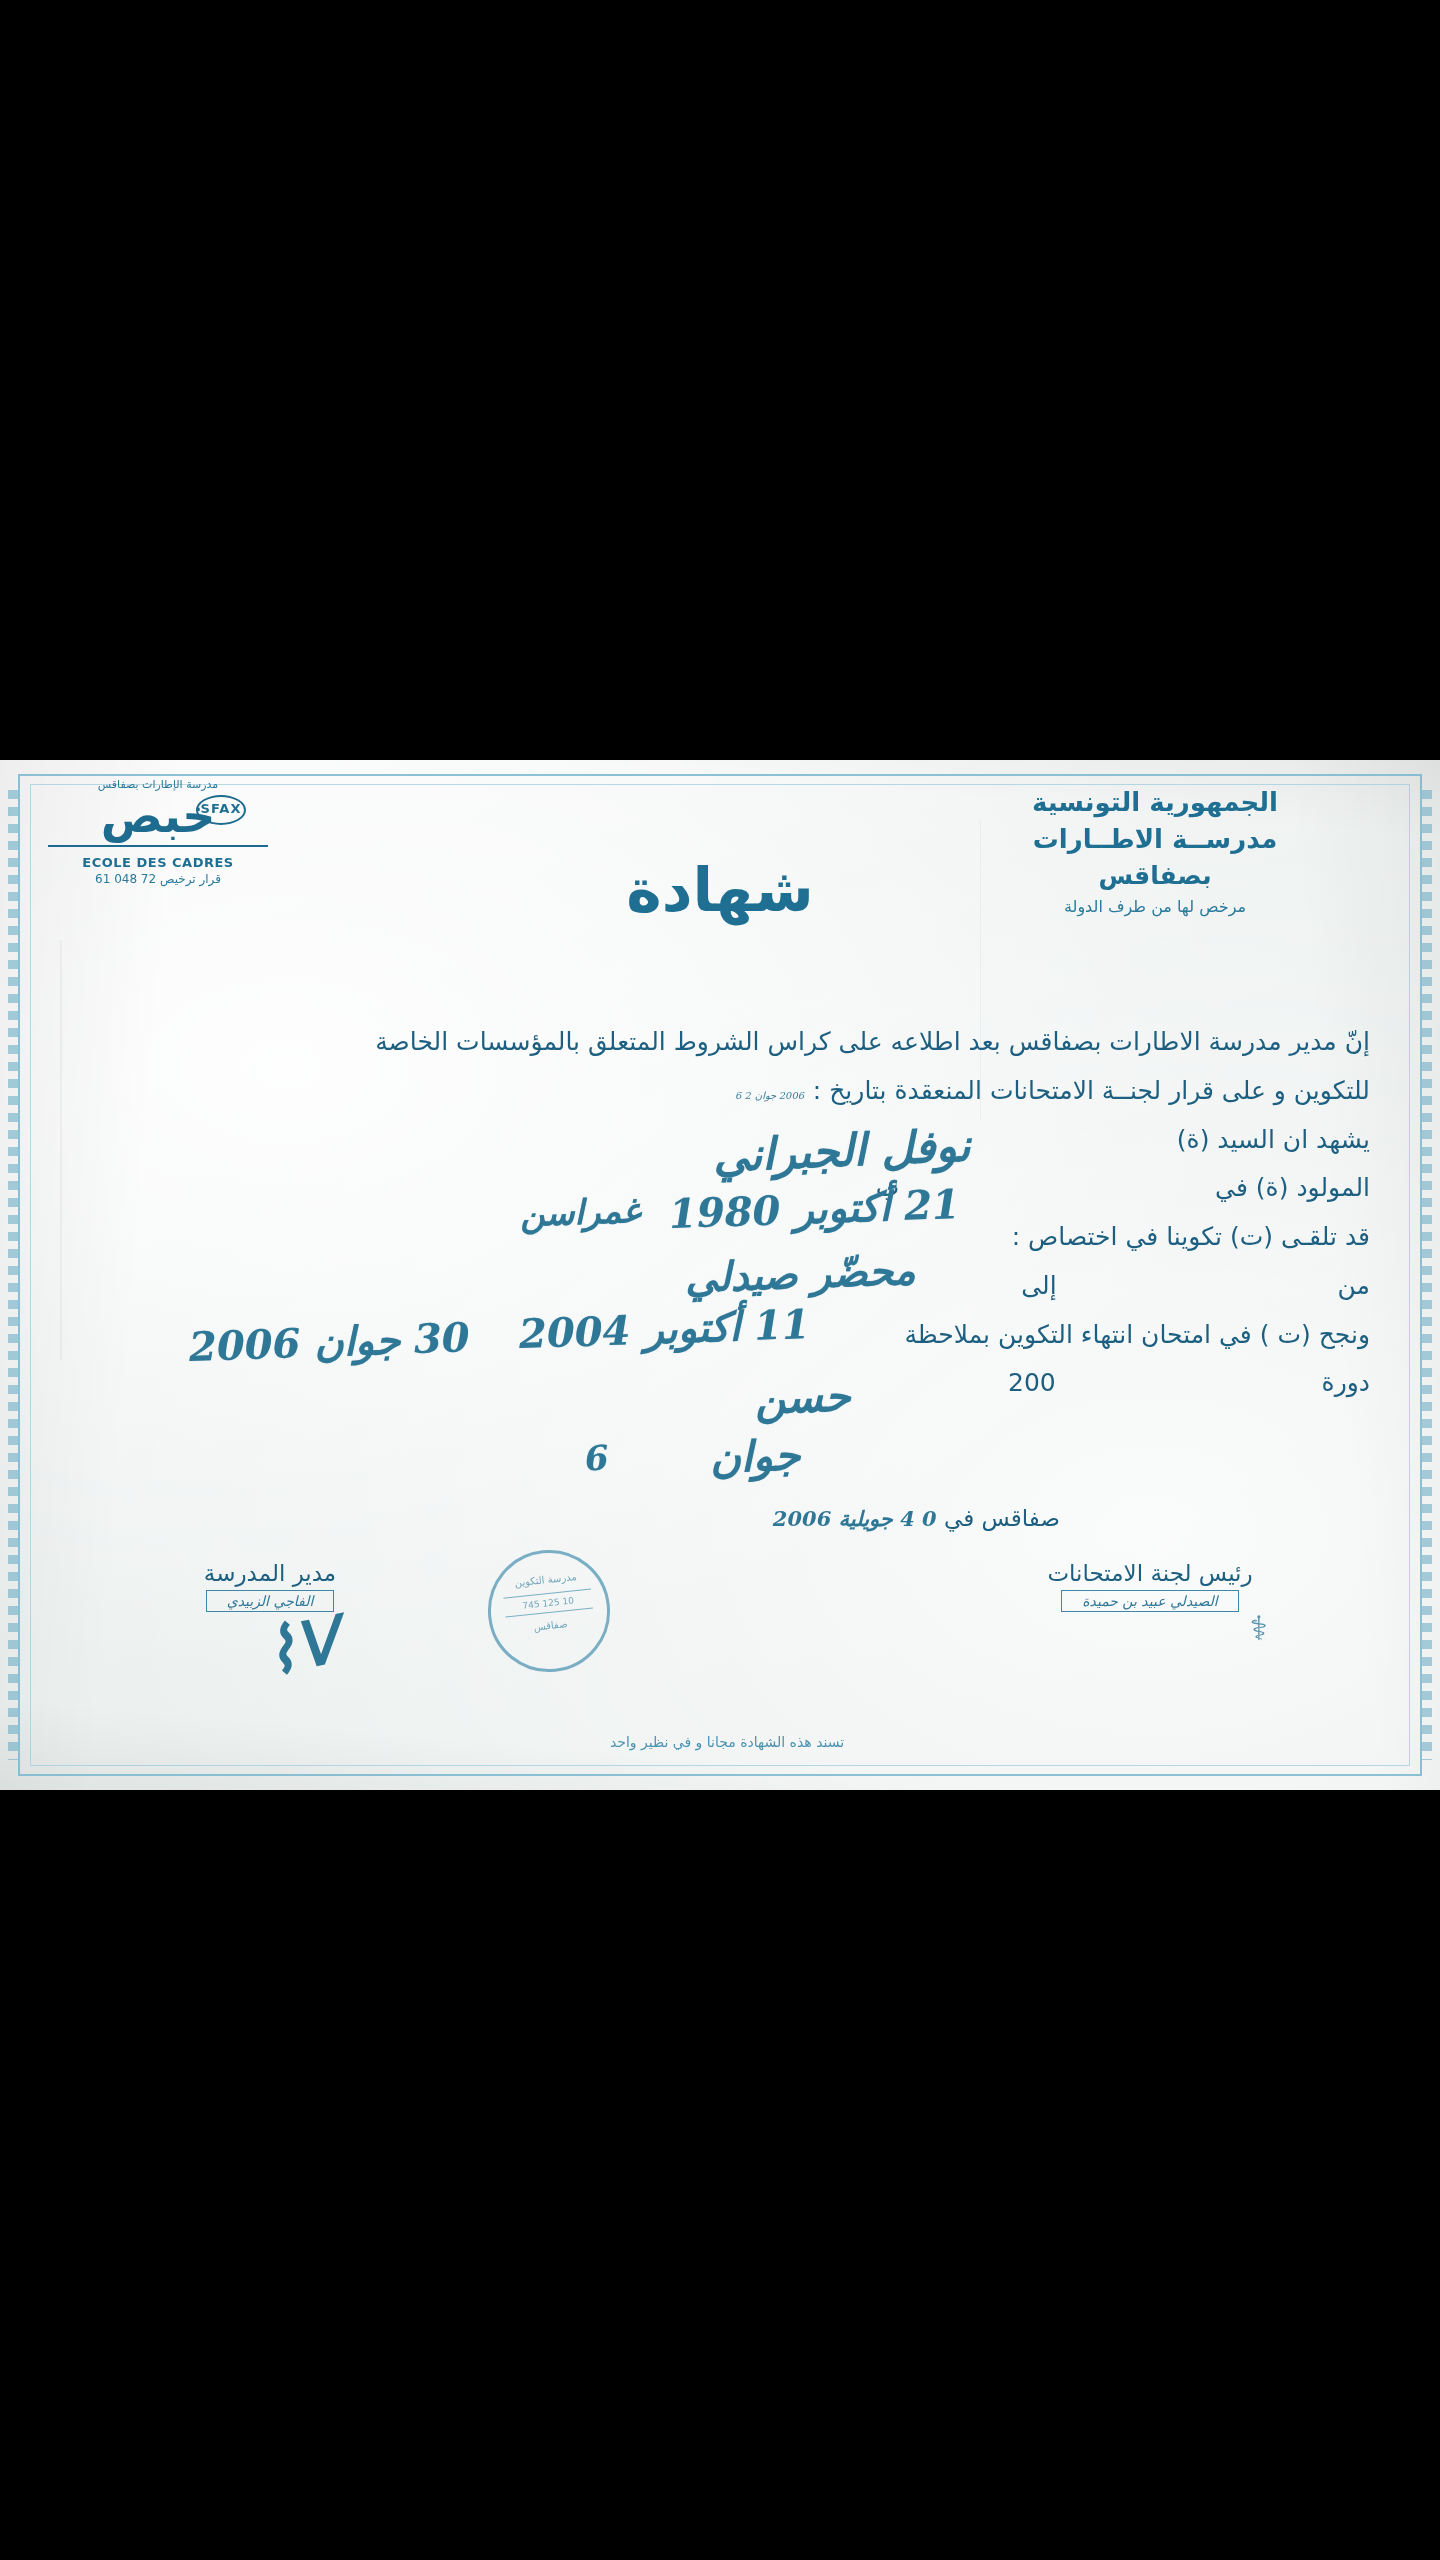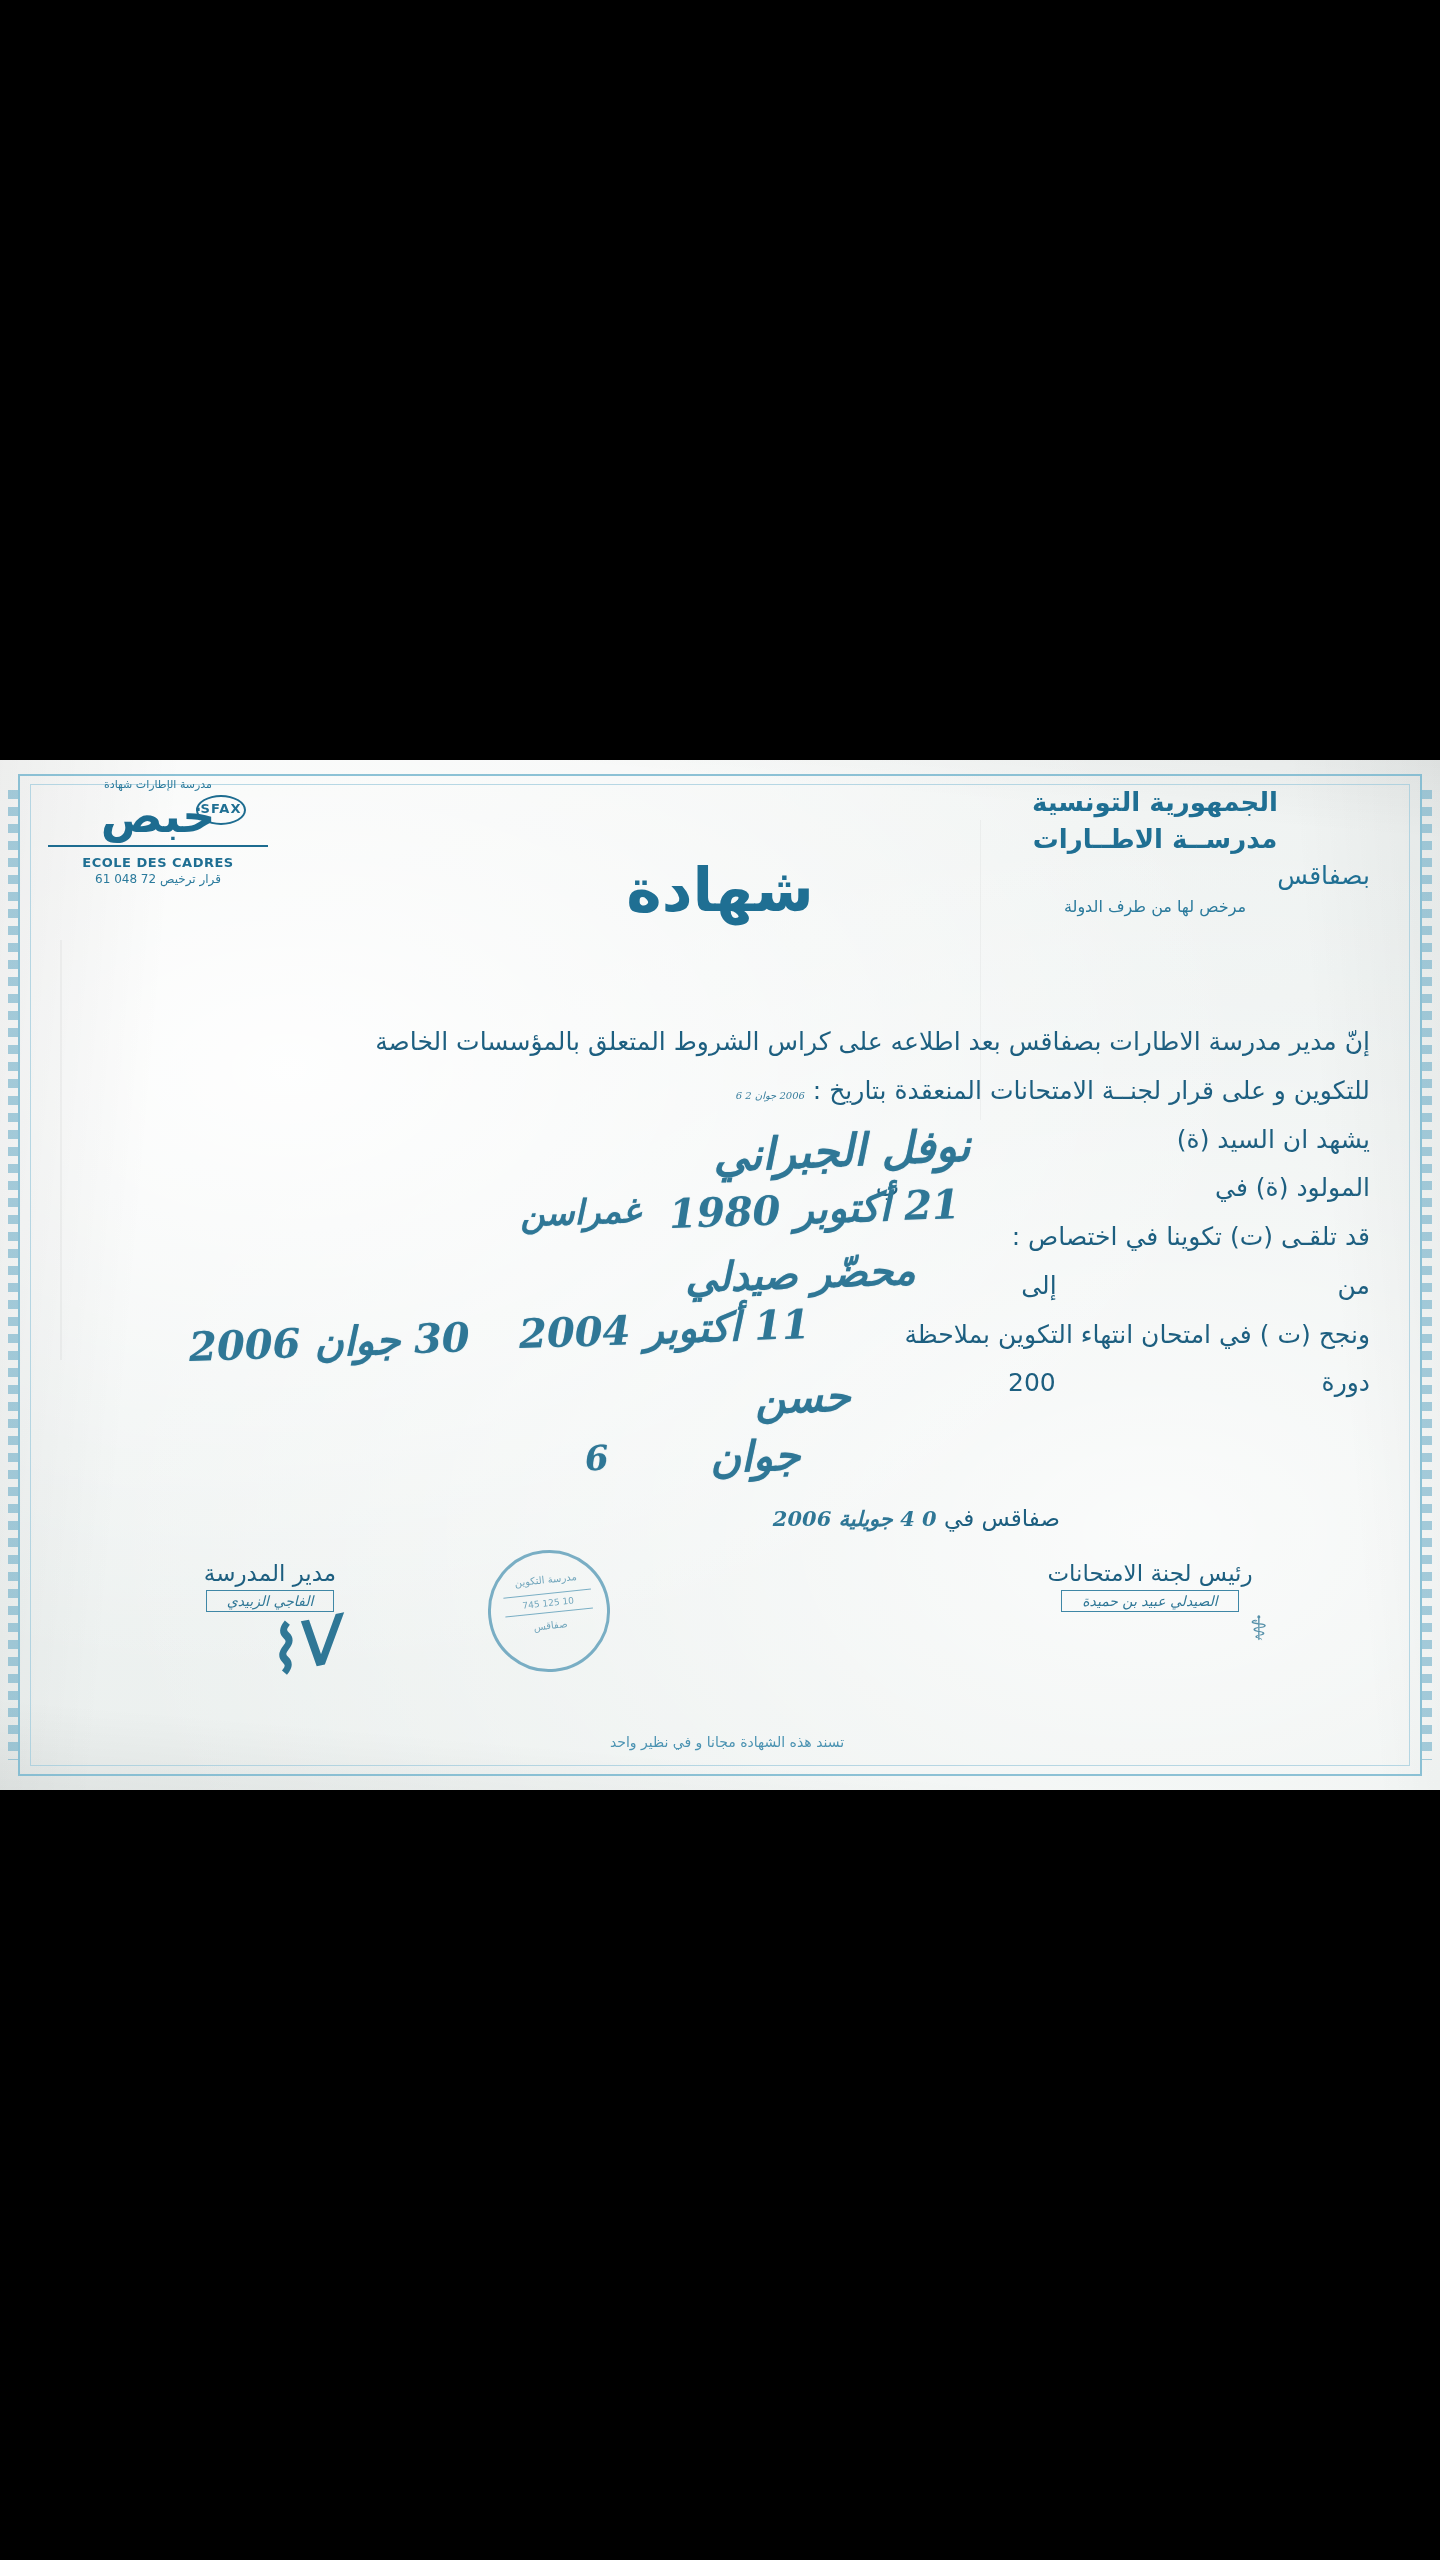--- a/index.html
+++ b/index.html
@@ -86,21 +86,21 @@
     position: absolute;
     right: 70px;
     top: 24px;
     text-align: center;
     color: #1f6f93;
     line-height: 1.42;
     width: 430px;
   }
   .header-right .line1 { font-size: 26px; font-weight: bold; letter-spacing: 1px; }
   .header-right .line2 { font-size: 26px; font-weight: bold; letter-spacing: 2px; }
-  .header-right .line3 { font-size: 25px; font-weight: normal; text-align: right; }
+  .header-right .line3 { font-size: 25px; font-weight: bold; }
   .header-right .line4 { font-size: 16px; margin-top: 3px; color: #2a7a9c; }
 
   
   .logo-block {
     position: absolute;
     left: 48px;
     top: 18px;
     width: 220px;
     text-align: center;
     color: #1f6f93;
@@ -322,21 +322,21 @@
     <div class="crease" style="left:980px;top:60px;width:1px;height:300px;"></div>
 
     <div class="header-right">
       <div class="line1">الجمهورية التونسية</div>
       <div class="line2">مدرســة الاطــارات</div>
       <div class="line3">بصفاقس</div>
       <div class="line4">مرخص لها من طرف الدولة</div>
     </div>
 
     <div class="logo-block">
-      <div class="logo-arabic-small">مدرسة الإطارات شهادة</div>
+      <div class="logo-arabic-small">مدرسة الإطارات بصفاقس</div>
       <div class="logo-mark">
         <div class="logo-word">خبص</div>
         <div class="logo-badge">SFAX</div>
       </div>
       <div class="logo-fr">ECOLE DES CADRES</div>
       <div class="logo-auth">قرار ترخيص 72 048 61</div>
     </div>
 
     <div class="cert-title">شهادة</div>
 

